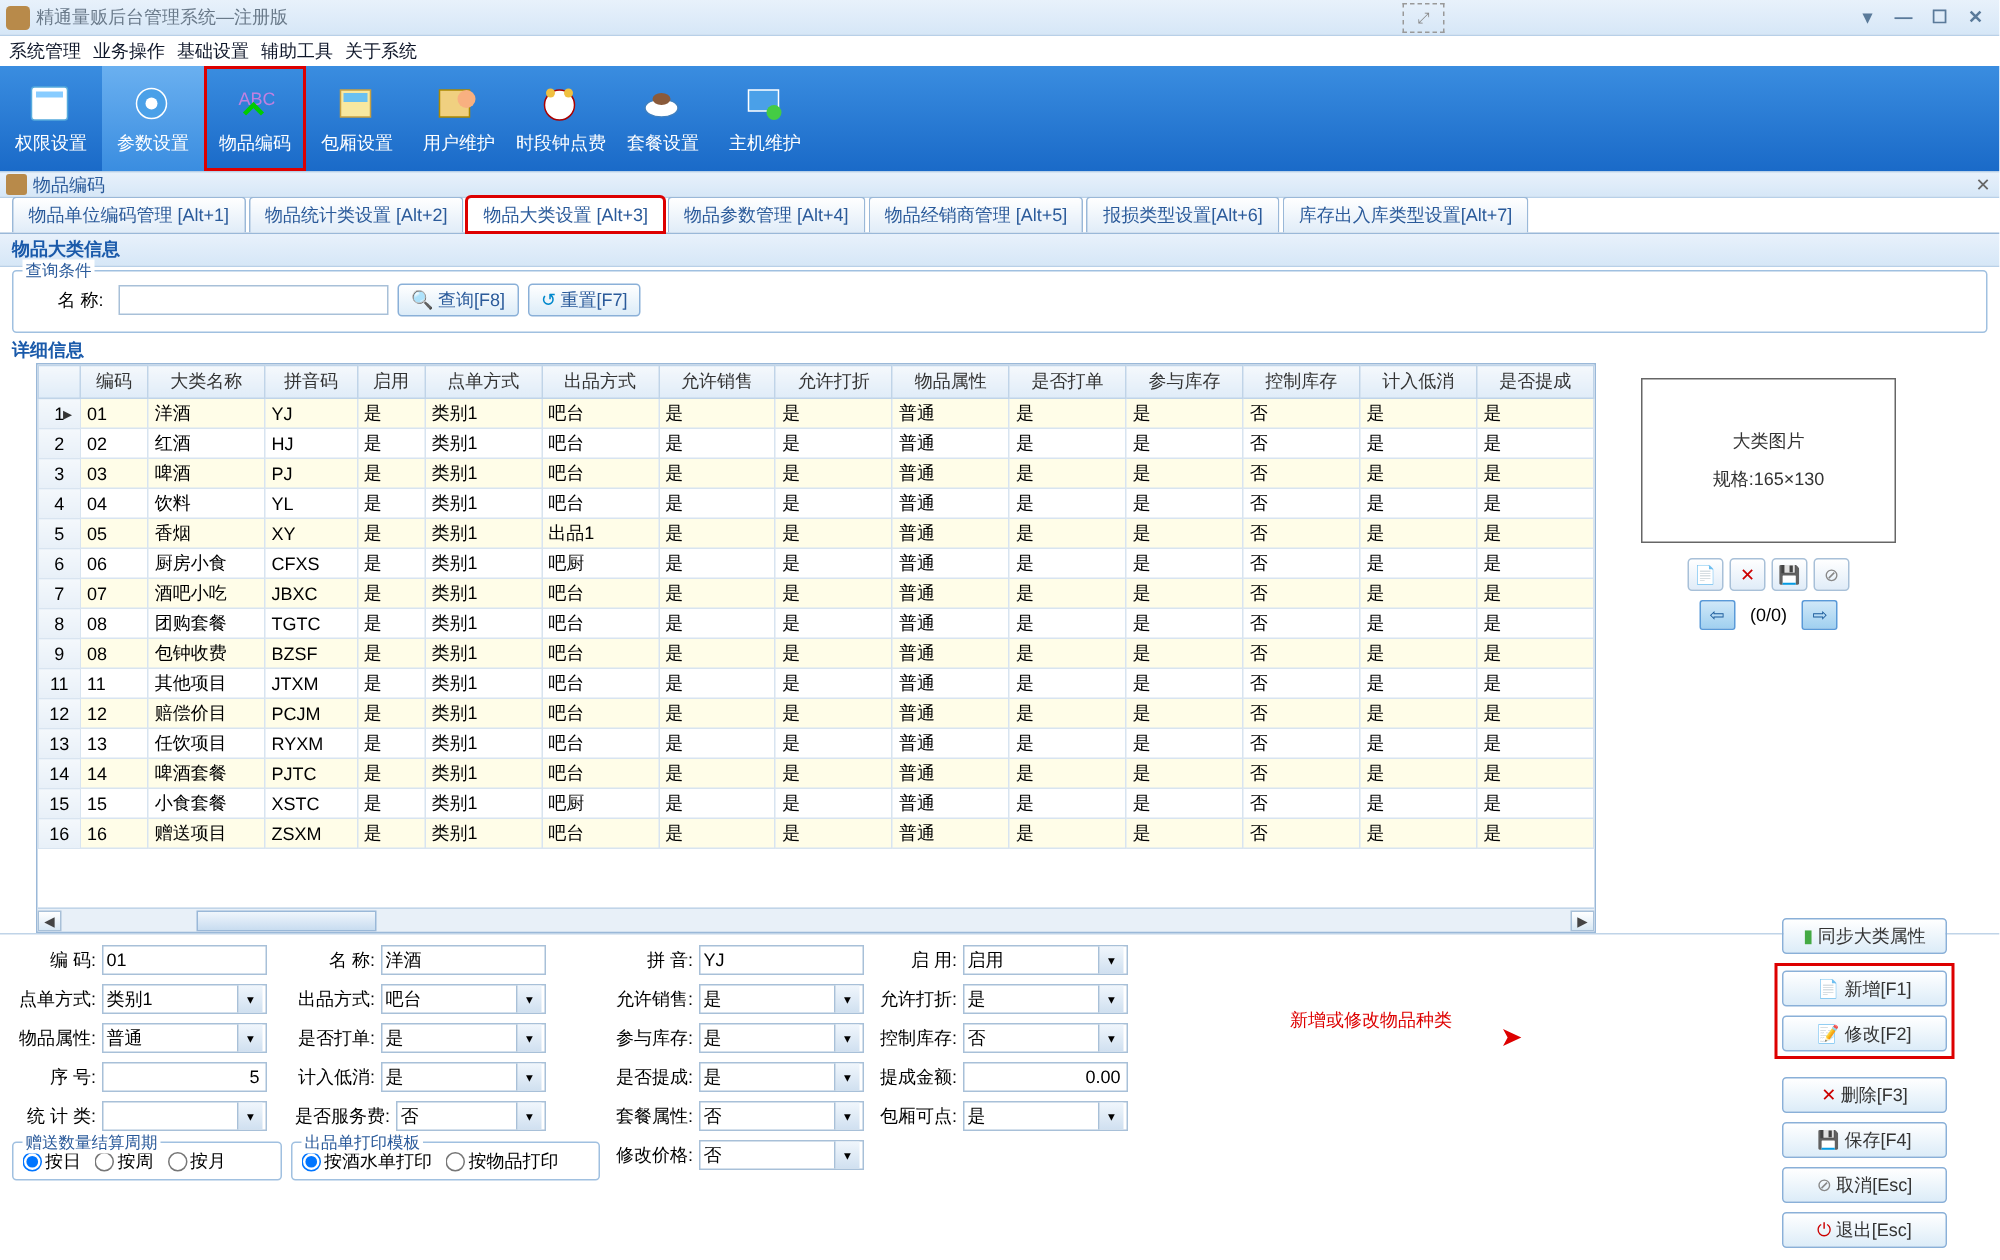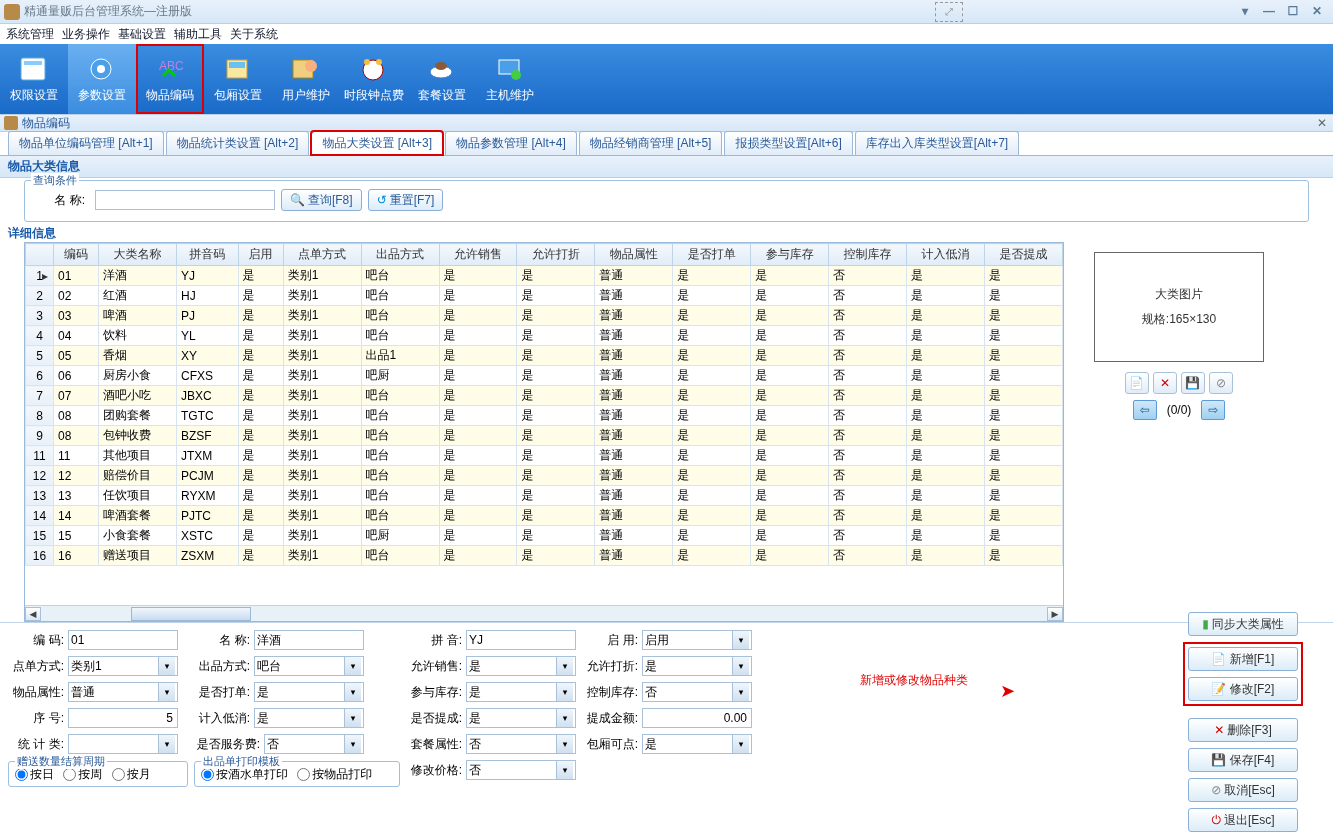--- a/index.html
+++ b/index.html
@@ -172,21 +172,21 @@
   <div class="tab">物品统计类设置 [Alt+2]</div>
   <div class="tab active">物品大类设置 [Alt+3]</div>
   <div class="tab">物品参数管理 [Alt+4]</div>
   <div class="tab">物品经销商管理 [Alt+5]</div>
   <div class="tab">报损类型设置[Alt+6]</div>
   <div class="tab">库存出入库类型设置[Alt+7]</div>
 </div>
 
 <div class="blue-label">物品大类信息</div>
 
-<fieldset class="fset" style="margin:2px 24px;padding-bottom:6px">
+<fieldset class="fset" style="margin:2px 8px;padding-bottom:6px">
   <span class="lg">查询条件</span>
   <div class="query">
     <span class="flab" style="width:50px">名    称:</span>
     <input style="">
     <button class="btn">
         <span style="color:#c80">🔍</span>
         <span>查询[F8]</span>
       </button>
     <button class="btn">
         <span style="color:#08c">↺</span>

